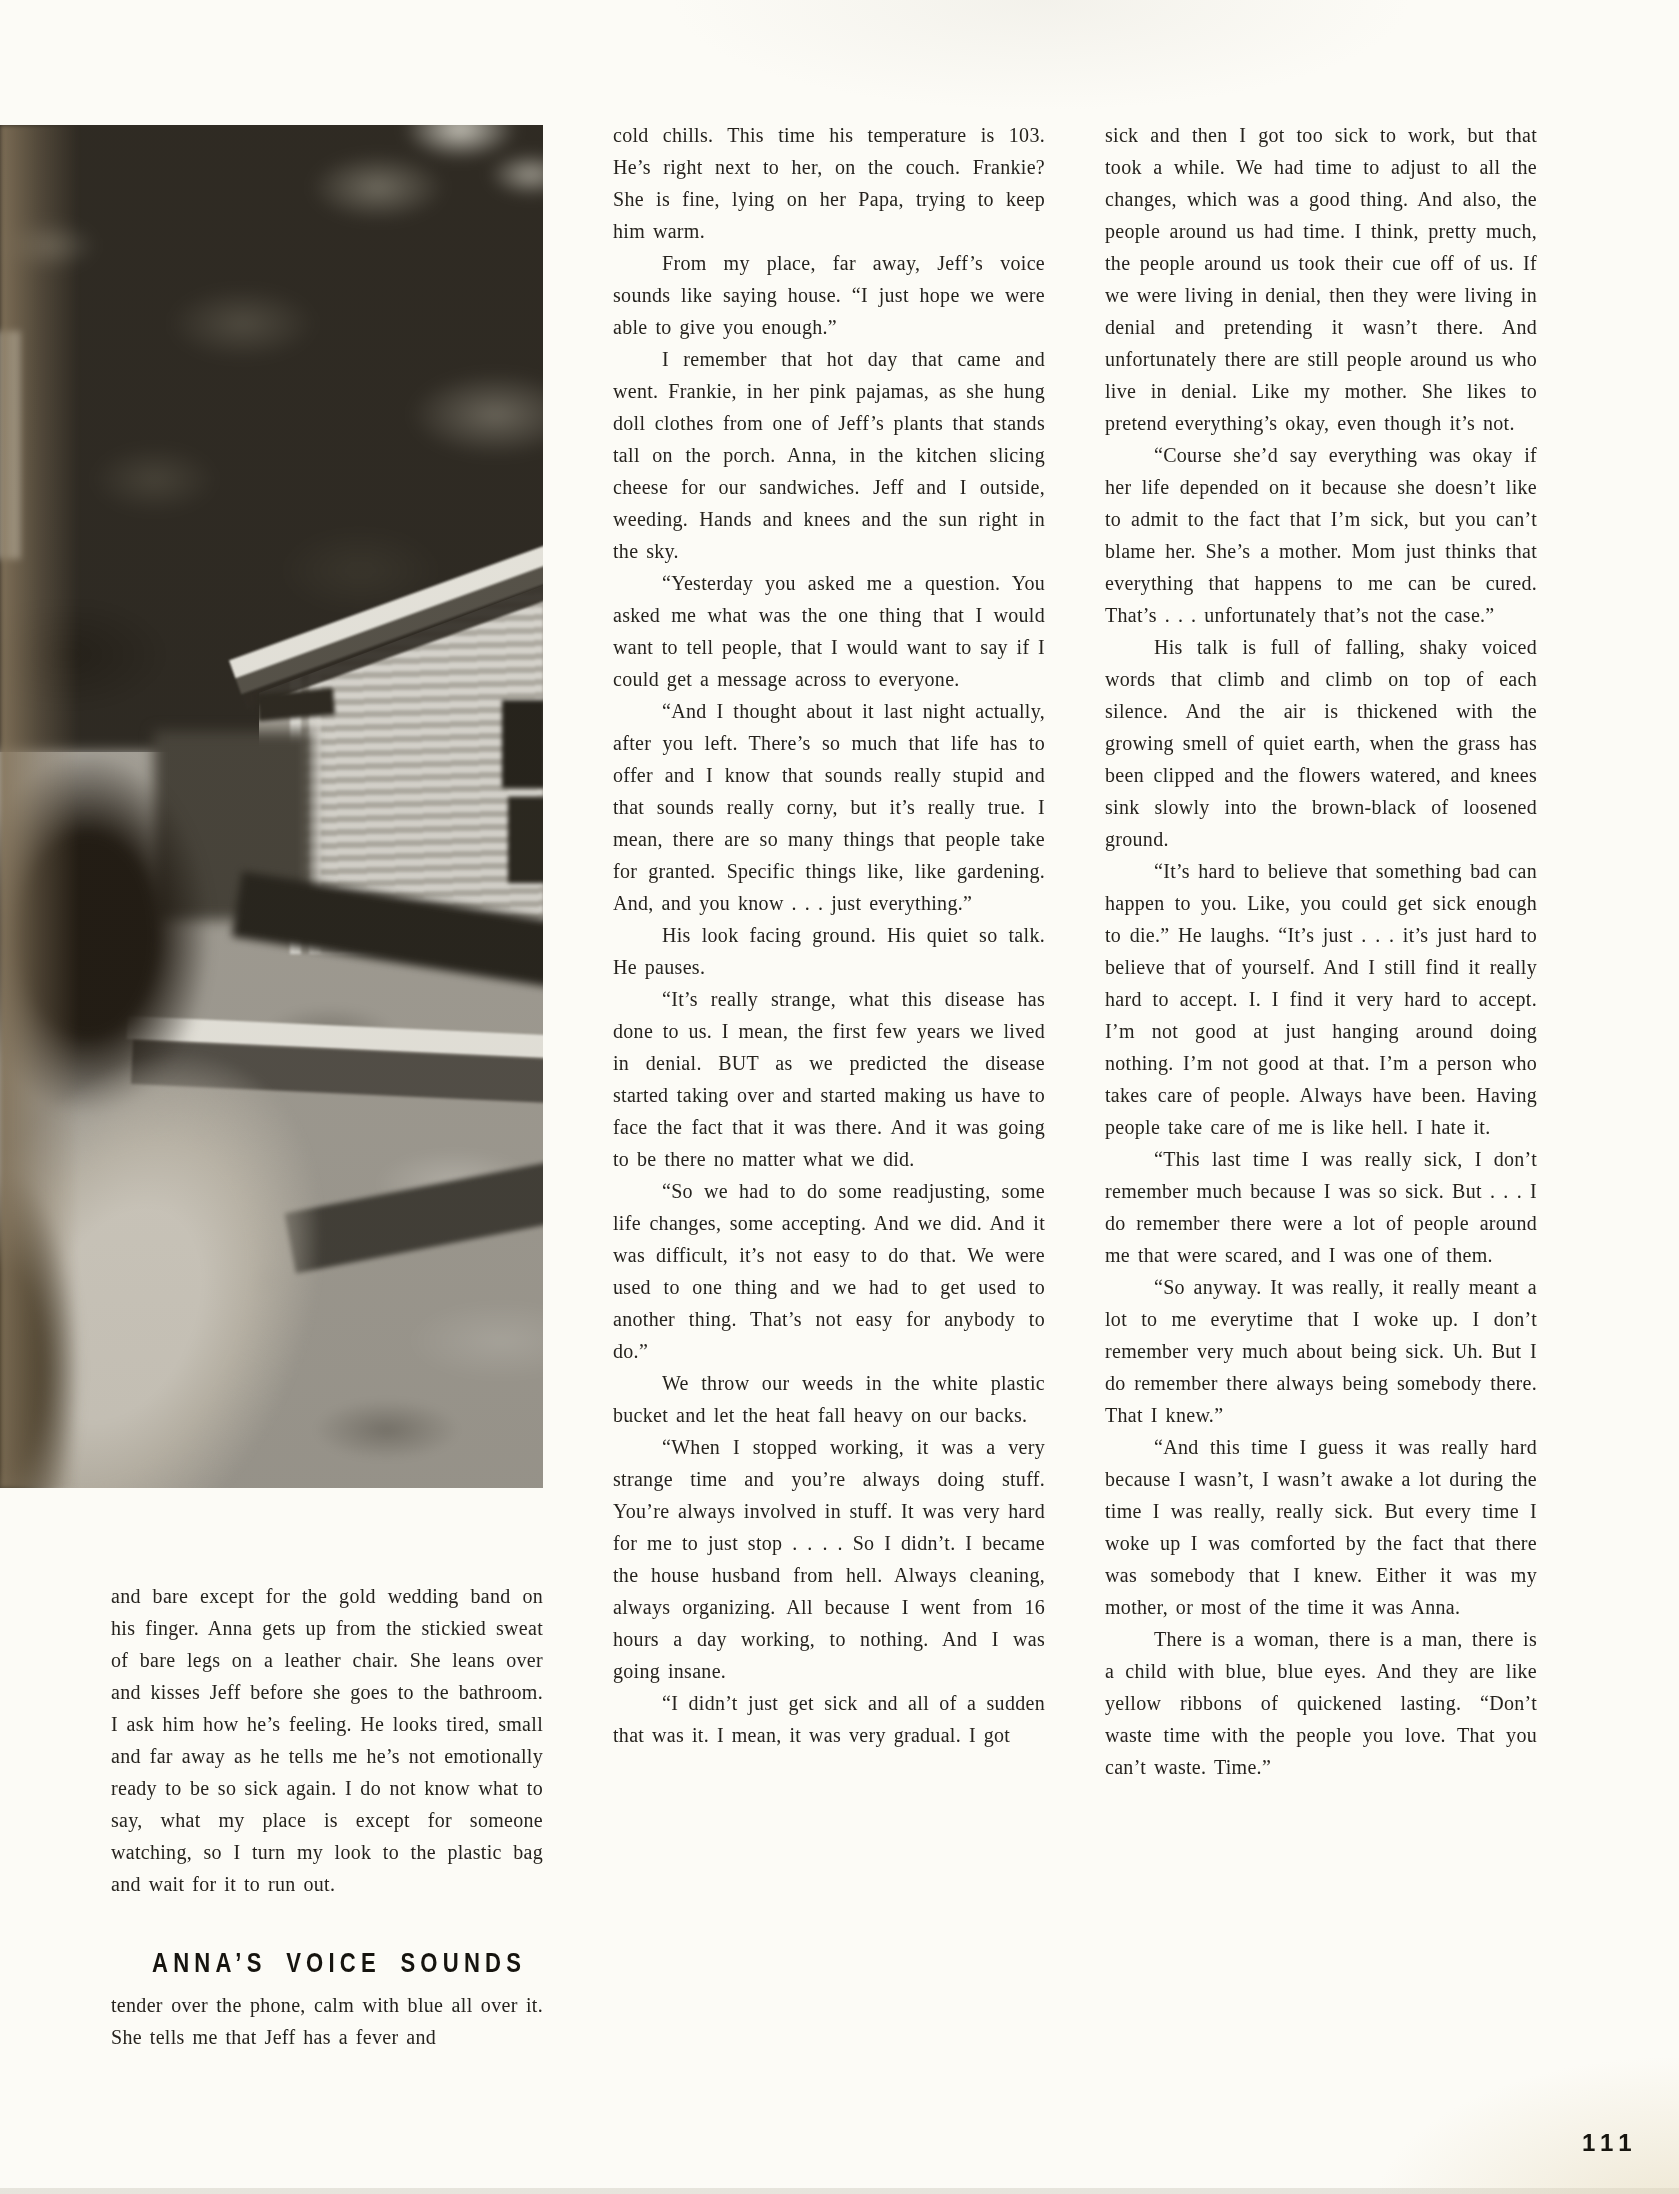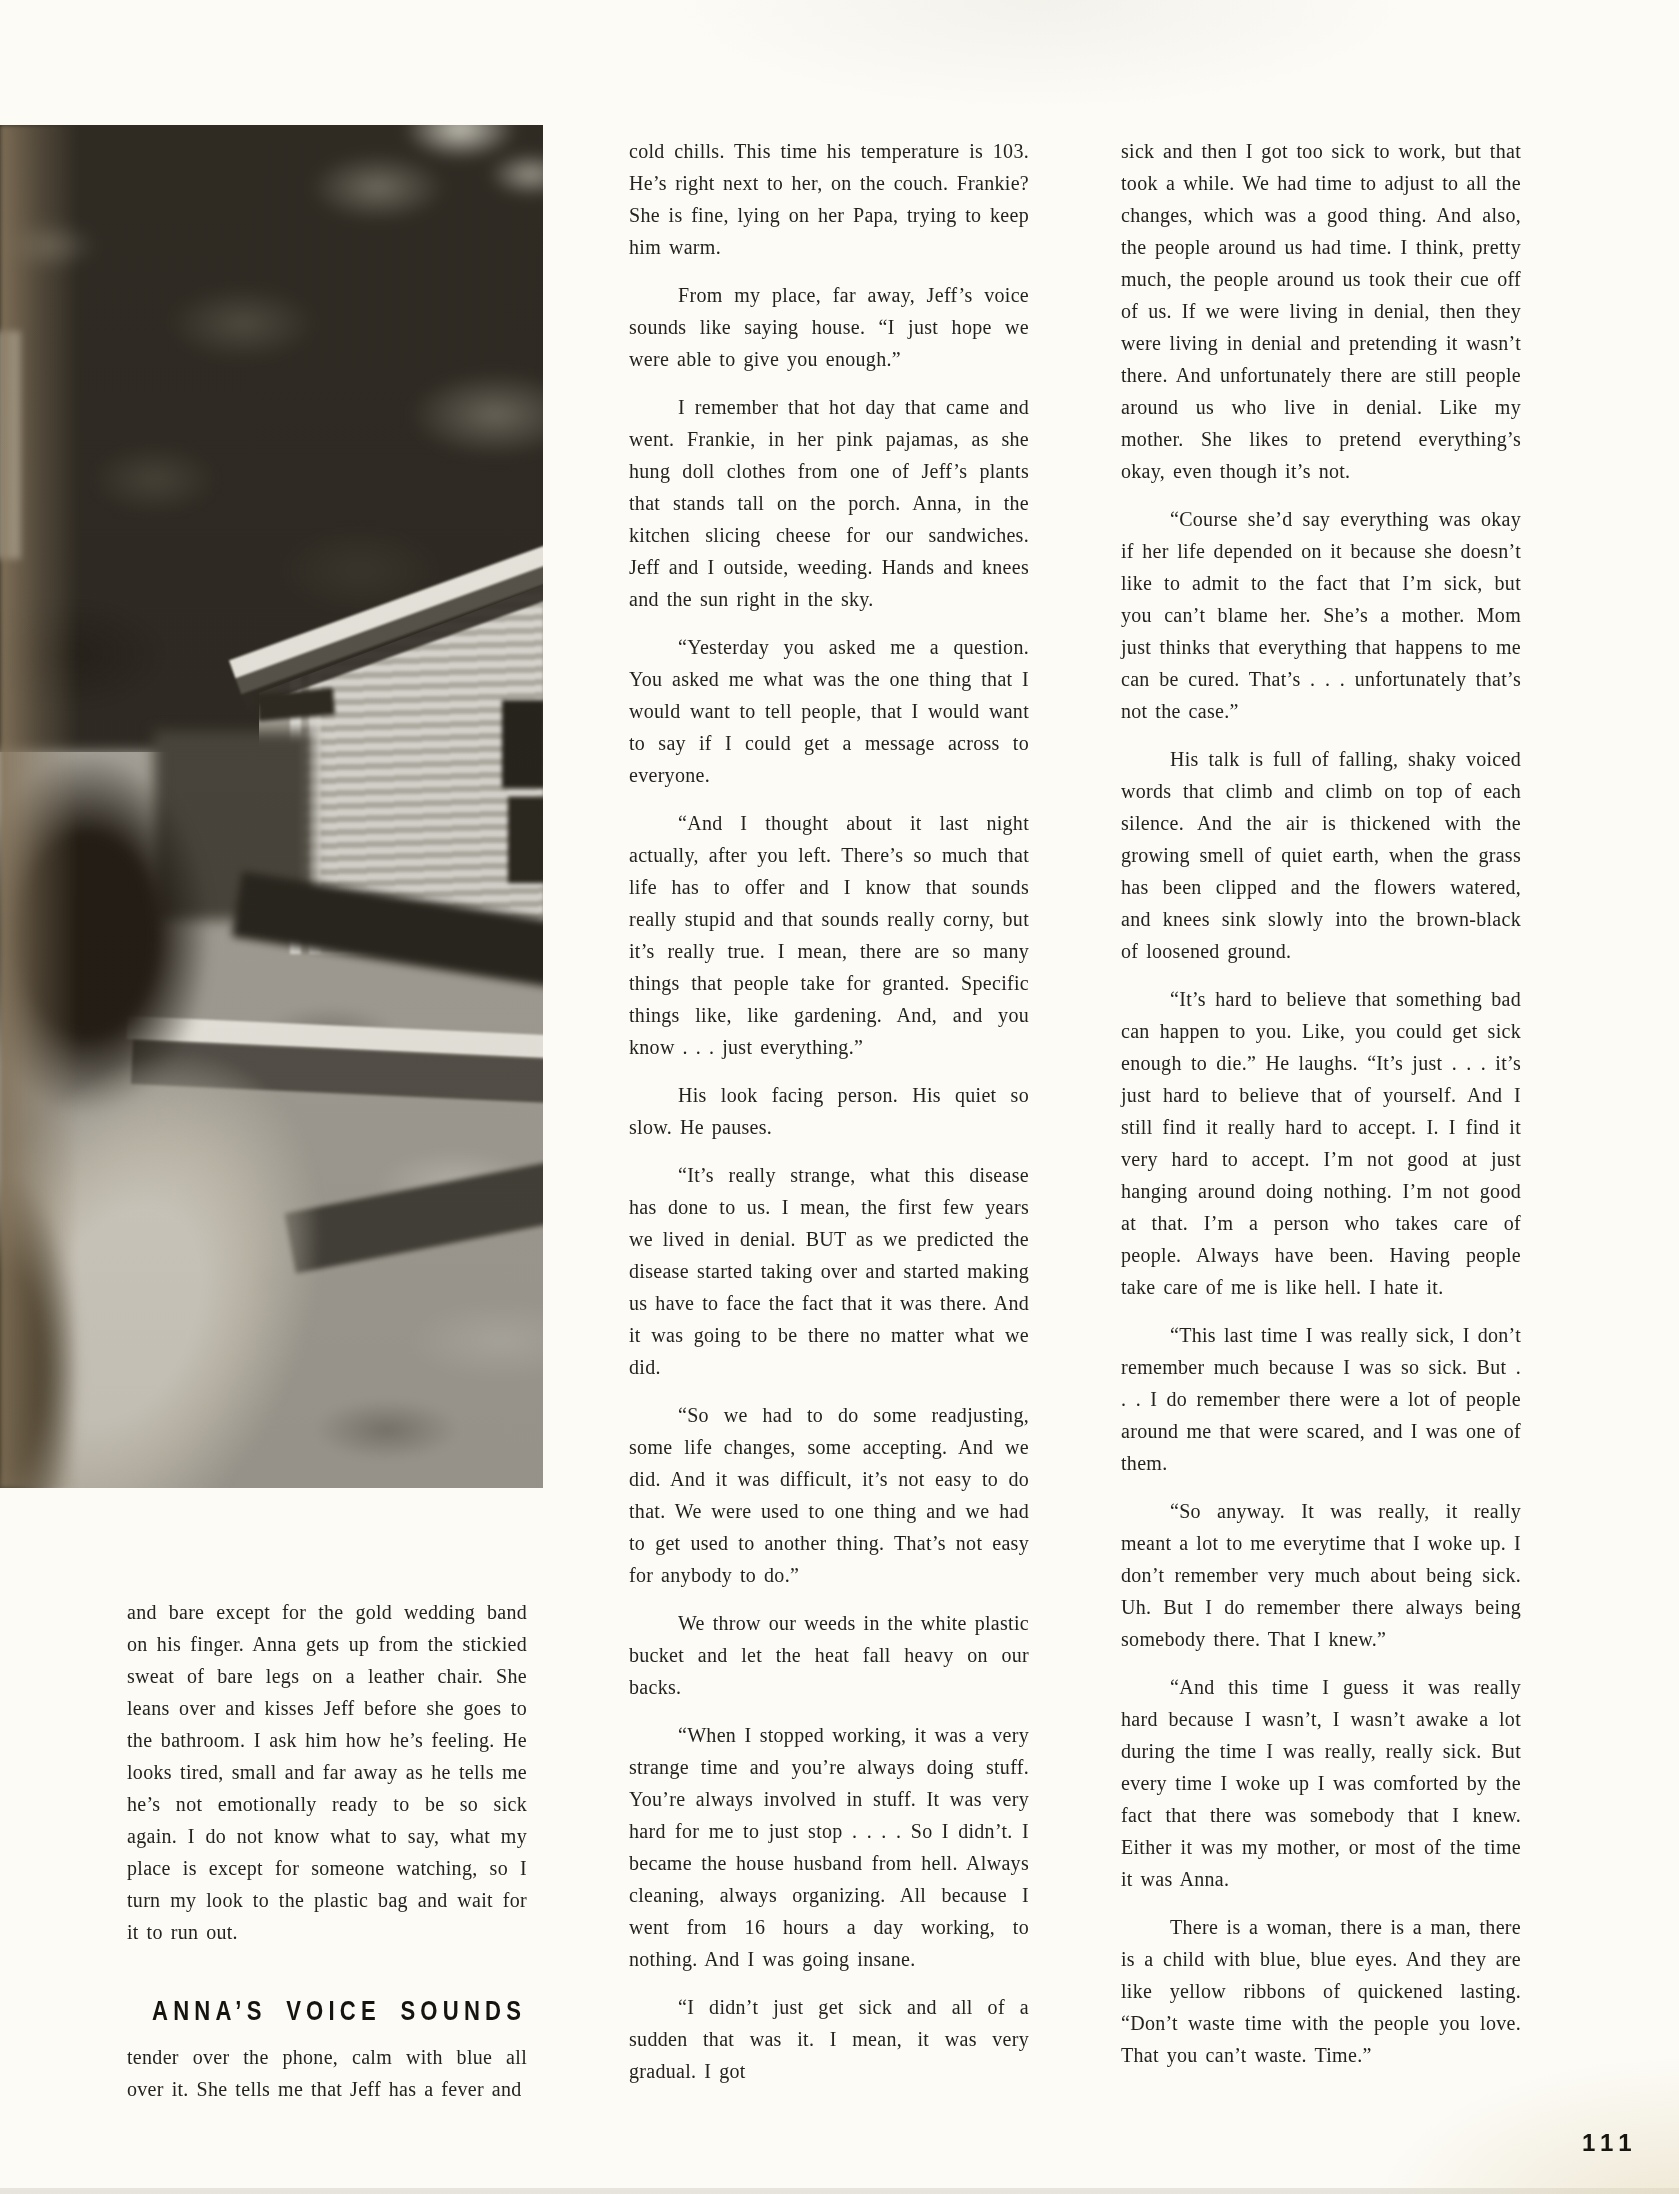--- a/index.html
+++ b/index.html
@@ -63,21 +63,21 @@
   .ph-lightstrip{left:0;top:206px;width:20px;height:228px;background:#c8cbc6;filter:blur(3.5px);}
   .ph-leftcurl{left:0;top:0;width:79px;height:1363px;
     background:linear-gradient(90deg, rgba(139,122,96,.9), rgba(139,122,96,.4) 50%, rgba(139,122,96,0));
     filter:blur(2.6px);}
   .ph-tone{left:0;top:0;right:0;bottom:0;
     background:linear-gradient(180deg, rgba(60,50,35,.08), rgba(60,50,35,.03) 30%, rgba(40,35,25,.12));}
 
   
   .col{position:absolute;width:432px;text-align:justify;font-size:20px;line-height:32px;
        word-spacing:2.6px;letter-spacing:0.3px;}
-  .col p{margin:16px;text-indent:49px;}
+  .col p{margin:0;text-indent:49px;}
   .col p.noindent{text-indent:0;}
   .col p.italic{font-style:italic;}
   .col-left{left:111px;top:1580px;}
   .col-mid{left:613px;top:119px;}
   .col-right{left:1105px;top:119px;}
 
   .heading{
     font-family:"Liberation Sans", sans-serif;font-weight:bold;
     font-size:26px;line-height:28px;letter-spacing:6.1px;word-spacing:9.7px;
     color:#16140f;margin:49px 0 12.3px 41px;text-align:left;white-space:nowrap;
@@ -118,21 +118,21 @@
     <h2 class="heading">ANNA’S VOICE SOUNDS</h2>
     <p class="para noindent">tender over the phone, calm with blue all over it. She tells me that Jeff has a fever and</p>
   </div>
 
   <div class="col col-mid">
     <p class="para noindent">cold chills. This time his temperature is 103. He’s right next to her, on the couch. Frankie? She is fine, lying on her Papa, trying to keep him warm.</p>
     <p class="para">From my place, far away, Jeff’s voice sounds like saying house. “I just hope we were able to give you enough.”</p>
     <p class="para">I remember that hot day that came and went. Frankie, in her pink pajamas, as she hung doll clothes from one of Jeff’s plants that stands tall on the porch. Anna, in the kitchen slicing cheese for our sandwiches. Jeff and I outside, weeding. Hands and knees and the sun right in the sky.</p>
     <p class="para">“Yesterday you asked me a question. You asked me what was the one thing that I would want to tell people, that I would want to say if I could get a message across to everyone.</p>
     <p class="para">“And I thought about it last night actually, after you left. There’s so much that life has to offer and I know that sounds really stupid and that sounds really corny, but it’s really true. I mean, there are so many things that people take for granted. Specific things like, like gardening. And, and you know . . . just everything.”</p>
-    <p class="para">His look facing person. His quiet so slow. He pauses.</p>
+    <p class="para">His look facing ground. His quiet so talk. He pauses.</p>
     <p class="para">“It’s really strange, what this disease has done to us. I mean, the first few years we lived in denial. BUT as we predicted the disease started taking over and started making us have to face the fact that it was there. And it was going to be there no matter what we did.</p>
     <p class="para">“So we had to do some readjusting, some life changes, some accepting. And we did. And it was difficult, it’s not easy to do that. We were used to one thing and we had to get used to another thing. That’s not easy for anybody to do.”</p>
     <p class="para">We throw our weeds in the white plastic bucket and let the heat fall heavy on our backs.</p>
     <p class="para">“When I stopped working, it was a very strange time and you’re always doing stuff. You’re always involved in stuff. It was very hard for me to just stop . . . . So I didn’t. I became the house husband from hell. Always cleaning, always organizing. All because I went from 16 hours a day working, to nothing. And I was going insane.</p>
     <p class="para">“I didn’t just get sick and all of a sudden that was it. I mean, it was very gradual. I got</p>
   </div>
 
   <div class="col col-right">
     <p class="para noindent">sick and then I got too sick to work, but that took a while. We had time to adjust to all the changes, which was a good thing. And also, the people around us had time. I think, pretty much, the people around us took their cue off of us. If we were living in denial, then they were living in denial and pretending it wasn’t there. And unfortunately there are still people around us who live in denial. Like my mother. She likes to pretend everything’s okay, even though it’s not.</p>
     <p class="para">“Course she’d say everything was okay if her life depended on it because she doesn’t like to admit to the fact that I’m sick, but you can’t blame her. She’s a mother. Mom just thinks that everything that happens to me can be cured. That’s . . . unfortunately that’s not the case.”</p>

